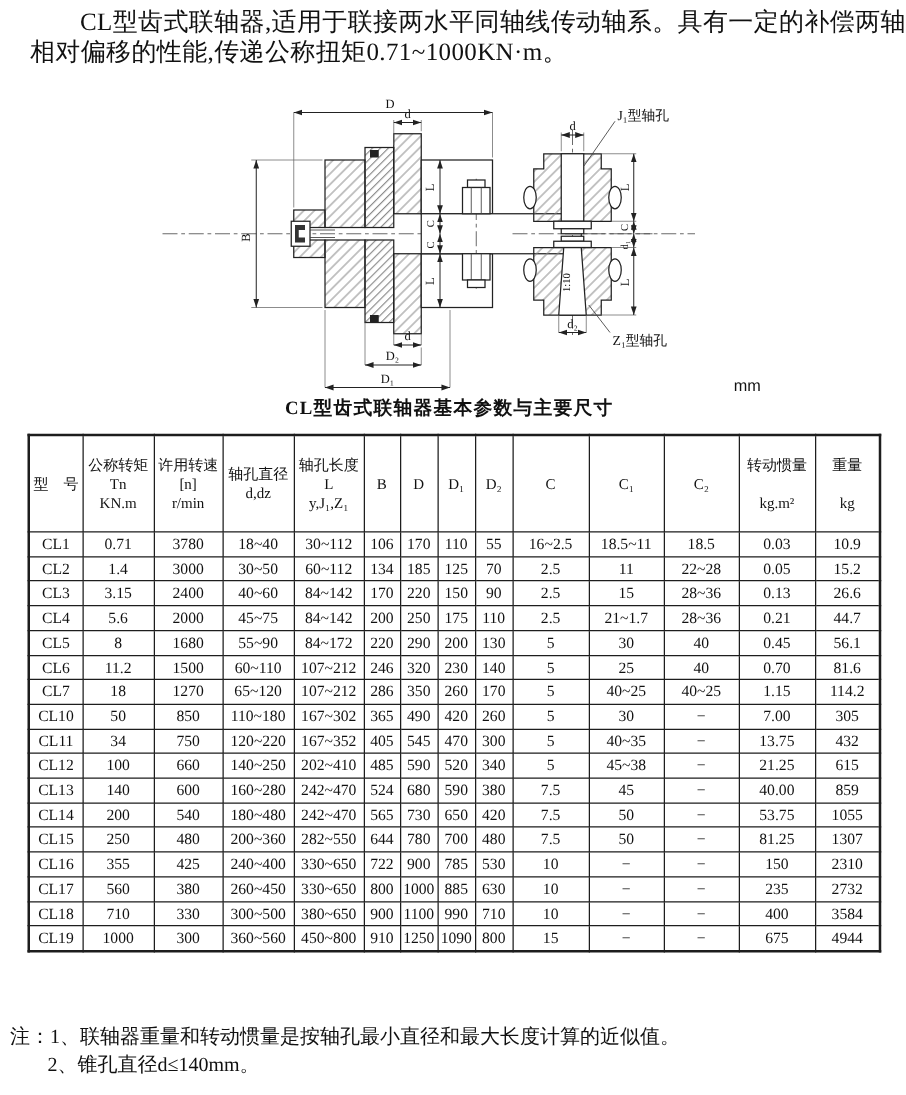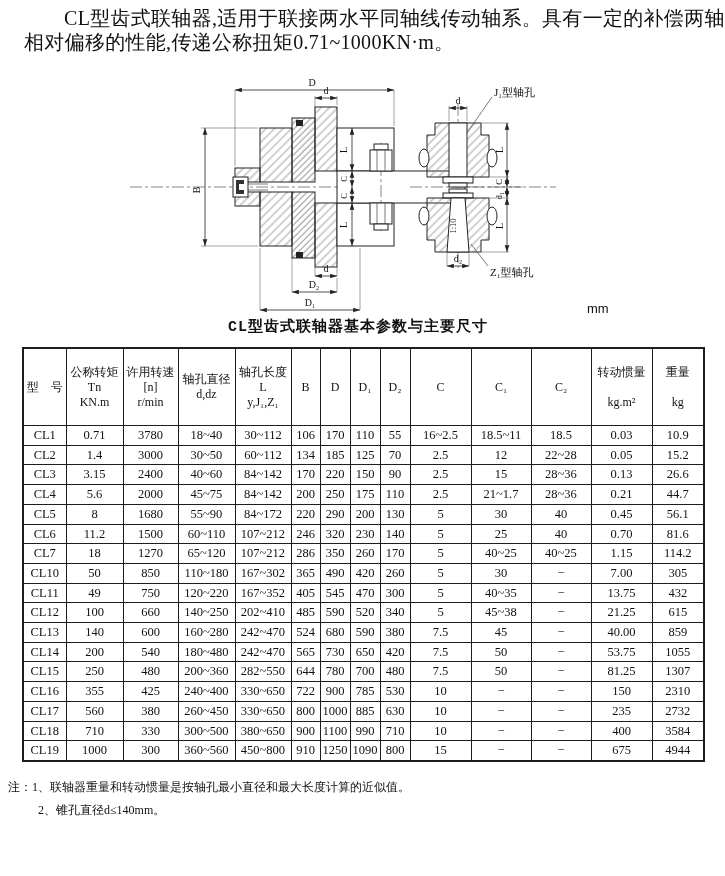--- a/index.html
+++ b/index.html
@@ -3,32 +3,32 @@
 <meta charset="utf-8">
 <style>
   html,body{margin:0;padding:0;background:#fff;}
   body{width:725px;height:876px;position:relative;color:#111;
        font-family:"Liberation Serif","DejaVu Serif",serif;}
   .intro{position:absolute;top:6px;left:24px;width:709px;font-size:20px;
          line-height:24px;text-indent:2em;letter-spacing:.3px;
          white-space:pre-line;}
   .drawing{position:absolute;top:60px;left:0;}
   .caption-title{position:absolute;top:317px;left:228px;font-size:15px;
-         font-weight:bold;letter-spacing:1px;font-family:Liberation Mono, monospace;}
+         font-weight:bold;letter-spacing:1px;}
   .caption-unit{position:absolute;top:301px;left:587px;font-size:13px;
          font-family:"Liberation Sans","DejaVu Sans",sans-serif;}
   table.params{position:absolute;top:347px;left:22px;width:681px;
          border-collapse:collapse;table-layout:fixed;text-align:center;
          border:2px solid #1d1d1d;}
   table.params th,table.params td{border:1px solid #1d1d1d;padding:0;
          overflow:hidden;}
   table.params thead th{height:76px;font-weight:normal;font-size:12px;
          line-height:15px;white-space:pre-line;}
   table.params tbody td{height:18.7px;line-height:18.7px;font-size:12.5px;}
-  .notes{position:absolute;top:776px;left:8px;font-size:12px;
+  .notes{position:absolute;top:818px;left:8px;font-size:16px;
          line-height:23px;}
   .note-line{padding-left:30px;}
   .note-line.first{padding-left:0;}
   
   .geo{fill:url(#h1);stroke:#222;stroke-width:1;}
   .geo2{fill:url(#h2);stroke:#222;stroke-width:1;}
   .plain{fill:#fff;stroke:#222;stroke-width:1;}
   .dim{stroke:#222;stroke-width:.8;fill:none;}
   .ext{stroke:#666;stroke-width:.6;fill:none;}
   .cl{stroke:#555;stroke-width:.7;fill:none;stroke-dasharray:12 3 3 3;}
@@ -253,21 +253,21 @@
         <td>CL2</td>
         <td>1.4</td>
         <td>3000</td>
         <td>30~50</td>
         <td>60~112</td>
         <td>134</td>
         <td>185</td>
         <td>125</td>
         <td>70</td>
         <td>2.5</td>
-        <td>12</td>
+        <td>11</td>
         <td>22~28</td>
         <td>0.05</td>
         <td>15.2</td>
       </tr>
       <tr>
         <td>CL3</td>
         <td>3.15</td>
         <td>2400</td>
         <td>40~60</td>
         <td>84~142</td>
@@ -356,21 +356,21 @@
         <td>420</td>
         <td>260</td>
         <td>5</td>
         <td>30</td>
         <td>−</td>
         <td>7.00</td>
         <td>305</td>
       </tr>
       <tr>
         <td>CL11</td>
-        <td>49</td>
+        <td>34</td>
         <td>750</td>
         <td>120~220</td>
         <td>167~352</td>
         <td>405</td>
         <td>545</td>
         <td>470</td>
         <td>300</td>
         <td>5</td>
         <td>40~35</td>
         <td>−</td>

